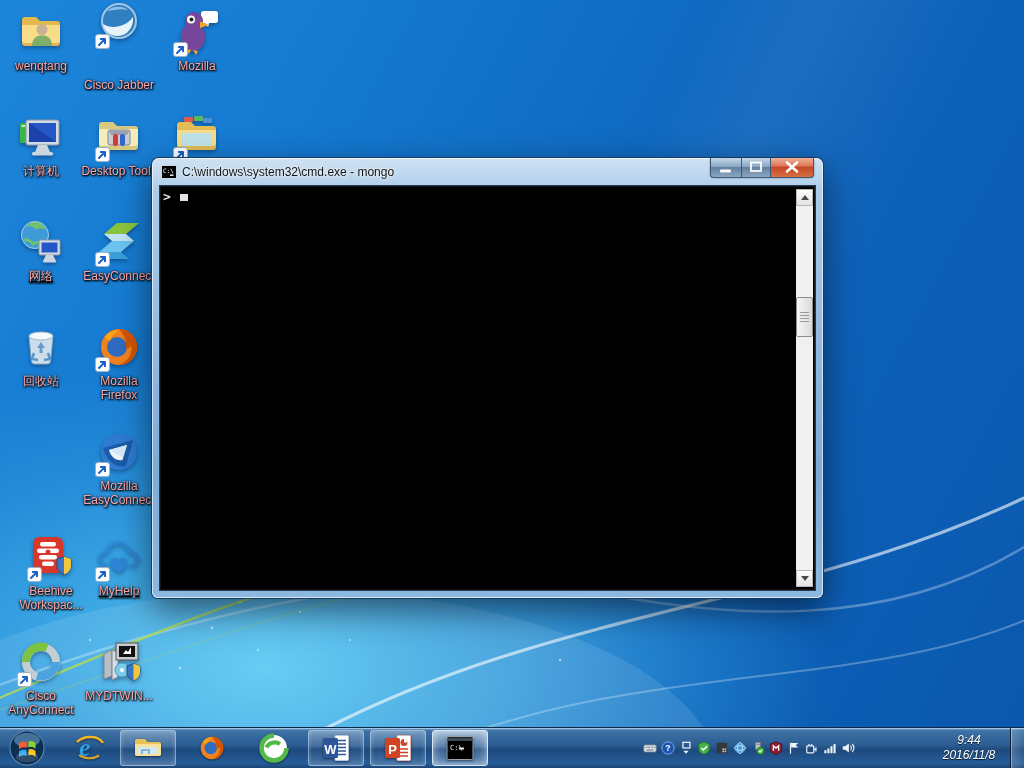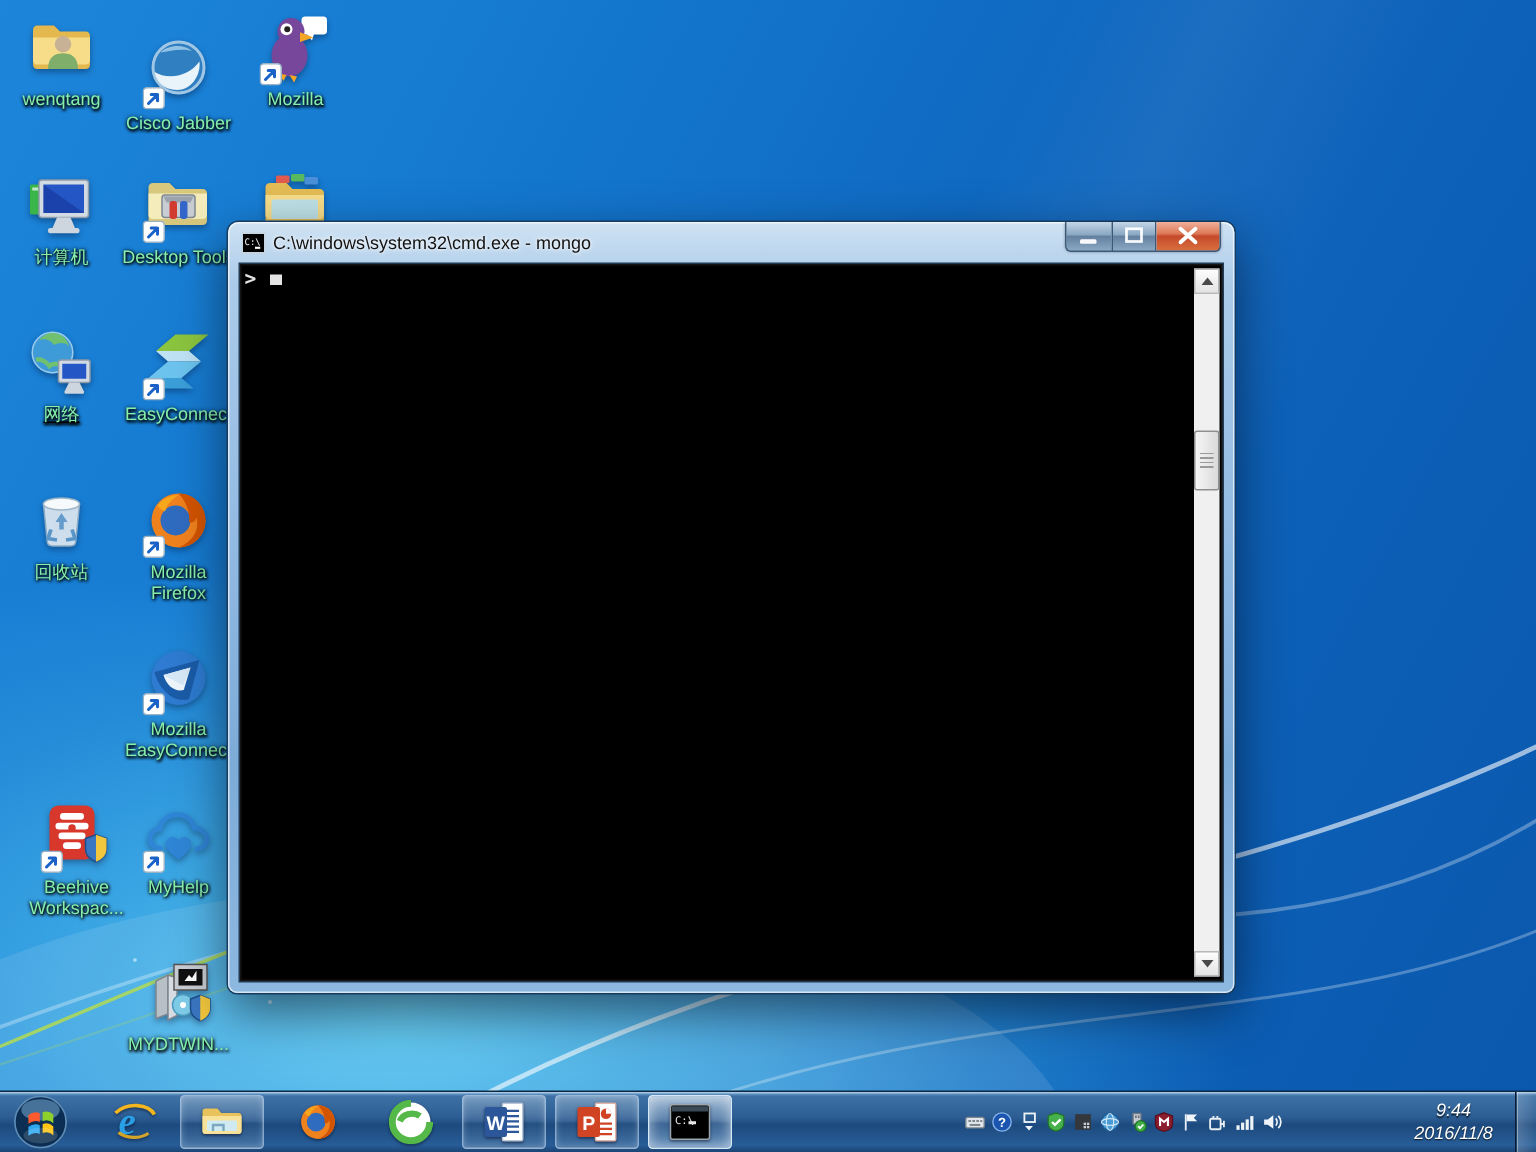--- a/index.html
+++ b/index.html
@@ -19,26 +19,26 @@
   #wallpaper svg{position:absolute;left:0;top:0;}
   
   #icon-layer{position:absolute;left:0;top:0;width:1024px;height:728px;}
   .dicon{position:absolute;width:76px;height:100px;display:flex;flex-direction:column;align-items:center;cursor:default;}
   .dicon .img{width:48px;height:48px;position:relative;flex:0 0 auto;}
   .dicon .img svg{width:100%;height:100%;display:block;filter:drop-shadow(0 2px 2px rgba(0,0,30,.35));}
   .dicon .sc{position:absolute;left:0;bottom:-1px;width:15px;height:15px;display:none;}
   .dicon .sc svg{filter:none;}
   .dicon.shortcut .sc{display:block;}
   .dicon .lbl{
-    margin-top:3px;font-size:12px;line-height:14px;color:#86efac;text-align:center;max-width:78px;
+    margin-top:3px;font-size:12px;line-height:14px;color:#fca5a5;text-align:center;max-width:78px;
     text-shadow:0 1px 2px rgba(0,0,0,.95),0 0 3px rgba(0,0,0,.8),1px 1px 2px rgba(0,0,0,.9);
   }
   
   #cmd-window{
-    position:absolute;left:152px;top:148px;width:671px;height:514px;
+    position:absolute;left:152px;top:158px;width:671px;height:440px;
     border-radius:7px 7px 6px 6px;
     background:linear-gradient(180deg,#cfe2f3 0%,#abcbe9 8%,#8fb8e1 45%,#7dabd8 70%,#8db8e0 100%);
     box-shadow:0 0 0 1px #173c60, 0 12px 34px rgba(0,0,10,.55), inset 0 0 0 1px rgba(255,255,255,.65);
   }
   #titlebar{position:absolute;left:0;top:0;right:0;height:28px;display:flex;align-items:center;}
   #titlebar .wicon{width:16px;height:16px;margin:0 5px 0 9px;}
   #titlebar .wicon svg{width:16px;height:16px;display:block;}
   #titlebar .ttl{font-size:12px;color:#121212;text-shadow:0 0 5px rgba(255,255,255,.9),0 0 2px rgba(255,255,255,.9);white-space:nowrap;}
   #capgroup{position:absolute;top:0;right:9px;display:flex;height:19px;border-radius:0 0 4px 4px;
     box-shadow:0 1px 2px rgba(0,0,30,.4);}
@@ -125,21 +125,21 @@
         <span><svg viewBox="0 0 48 48">
             <path d="M5 12c0-2 1.3-3 3-3h11l4 4h17c2 0 3 1.2 3 3v19c0 2-1.3 3-3 3H8c-2 0-3-1.2-3-3z" fill="#e3b84e"></path>
             <path d="M5 17h38v15c0 2-1.3 3-3 3H8c-2 0-3-1.2-3-3z" fill="#f7dd8a"></path>
             <circle cx="25" cy="21.5" r="5.5" fill="#c8b295"></circle>
             <path d="M15 38c0-8 4.5-10.5 10-10.5S35 30 35 38z" fill="#7fae6a"></path>
           </svg></span>
         
       </div>
       <div class="lbl">wenqtang</div>
     </div>
-    <div class="dicon shortcut" style="left: 81px; top: 24px;">
+    <div class="dicon shortcut" style="left: 81px; top: 0; gap: 27px;">
       <div class="img">
         <span><svg viewBox="0 0 48 48">
             <circle cx="24" cy="21" r="18" fill="#2f7fc1"></circle>
             <circle cx="24" cy="21" r="17" fill="none" stroke="#bcd9ee" stroke-width="2" opacity=".8"></circle>
             <path d="M8 24c8 5 22 4 30-7 1 10-6 19-15 19-9 0-14-6-15-12z" fill="#e9f3fa"></path>
             <path d="M12 11c5-5 15-6 21-1-7-2-15 0-21 1z" fill="#9fcbe8" opacity=".9"></path>
           </svg></span>
         <span class="sc">
           <svg viewBox="0 0 15 15">
             <rect x="0.5" y="0.5" width="14" height="14" rx="2.5" fill="#fff" stroke="#9ab2c6"></rect>
@@ -317,34 +317,50 @@
           </svg></span>
         <span class="sc">
           <svg viewBox="0 0 15 15">
             <rect x="0.5" y="0.5" width="14" height="14" rx="2.5" fill="#fff" stroke="#9ab2c6"></rect>
             <path d="M4 11L10 5M10 5H5.8M10 5v4.2" fill="none" stroke="#1a62c8" stroke-width="2" stroke-linecap="round" stroke-linejoin="round"></path>
           </svg>
         </span>
       </div>
       <div class="lbl">Beehive Workspac...</div>
     </div>
-    <div class="dicon shortcut" style="left: 81px; top: 533px;">
+    <div class="dicon shortcut" style="left: 81px; top: 533px; text-decoration: underline;">
       <div class="img">
         <span><svg viewBox="0 0 48 48">
             <path d="M13 33c-4.5 0-8-3-8-7 0-3.5 3-6.5 6.5-6.5C12.5 14 17 10 23 10c6 0 10.5 3.5 11.5 9C39 19 43 22 43 26.5c0 4-3.5 6.5-8 6.5" fill="none" stroke="#2f86d6" stroke-width="3.2"></path>
             <path d="M24 40c-5-3.5-8.5-7-8.5-10.5 0-2.5 2-4.5 4.5-4.5 1.6 0 3 .8 4 2.4 1-1.6 2.4-2.4 4-2.4 2.5 0 4.5 2 4.5 4.5C32.5 33 29 36.5 24 40z" fill="#2f86d6"></path>
           </svg></span>
         <span class="sc">
           <svg viewBox="0 0 15 15">
             <rect x="0.5" y="0.5" width="14" height="14" rx="2.5" fill="#fff" stroke="#9ab2c6"></rect>
             <path d="M4 11L10 5M10 5H5.8M10 5v4.2" fill="none" stroke="#1a62c8" stroke-width="2" stroke-linecap="round" stroke-linejoin="round"></path>
           </svg>
         </span>
       </div>
       <div class="lbl">MyHelp</div>
+    </div>
+    <div class="dicon shortcut" style="left: 3px; top: 638px;">
+      <div class="img">
+        <span><svg viewBox="0 0 48 48">
+            <circle cx="24" cy="24" r="15" fill="none" stroke="#c3cdd4" stroke-width="8"></circle>
+            <path d="M9 24A15 15 0 0 1 30 10" fill="none" stroke="#7ec242" stroke-width="8"></path>
+            <path d="M39 24A15 15 0 0 1 20 38" fill="none" stroke="#4aa3df" stroke-width="8"></path>
+          </svg></span>
+        <span class="sc">
+          <svg viewBox="0 0 15 15">
+            <rect x="0.5" y="0.5" width="14" height="14" rx="2.5" fill="#fff" stroke="#9ab2c6"></rect>
+            <path d="M4 11L10 5M10 5H5.8M10 5v4.2" fill="none" stroke="#1a62c8" stroke-width="2" stroke-linecap="round" stroke-linejoin="round"></path>
+          </svg>
+        </span>
+      </div>
+      <div class="lbl">Cisco AnyConnect</div>
     </div>
     <div class="dicon" style="left: 81px; top: 638px;">
       <div class="img">
         <span><svg viewBox="0 0 48 48">
             <path d="M9 16l8-4v26l-8 3z" fill="#b8bfc7" stroke="#7e868f"></path>
             <path d="M17 12l6 2v25l-6 3z" fill="#d8dde3" stroke="#7e868f"></path>
             <rect x="21" y="5" width="22" height="17" fill="#c8cdd4" stroke="#555"></rect>
             <rect x="24" y="8" width="16" height="11" fill="#111"></rect>
             <path d="M28 16l3-4 2 2 3-5v7z" fill="#fff"></path>
             <circle cx="27" cy="32" r="7" fill="#7ecbe8" stroke="#4a9cc0"></circle>

